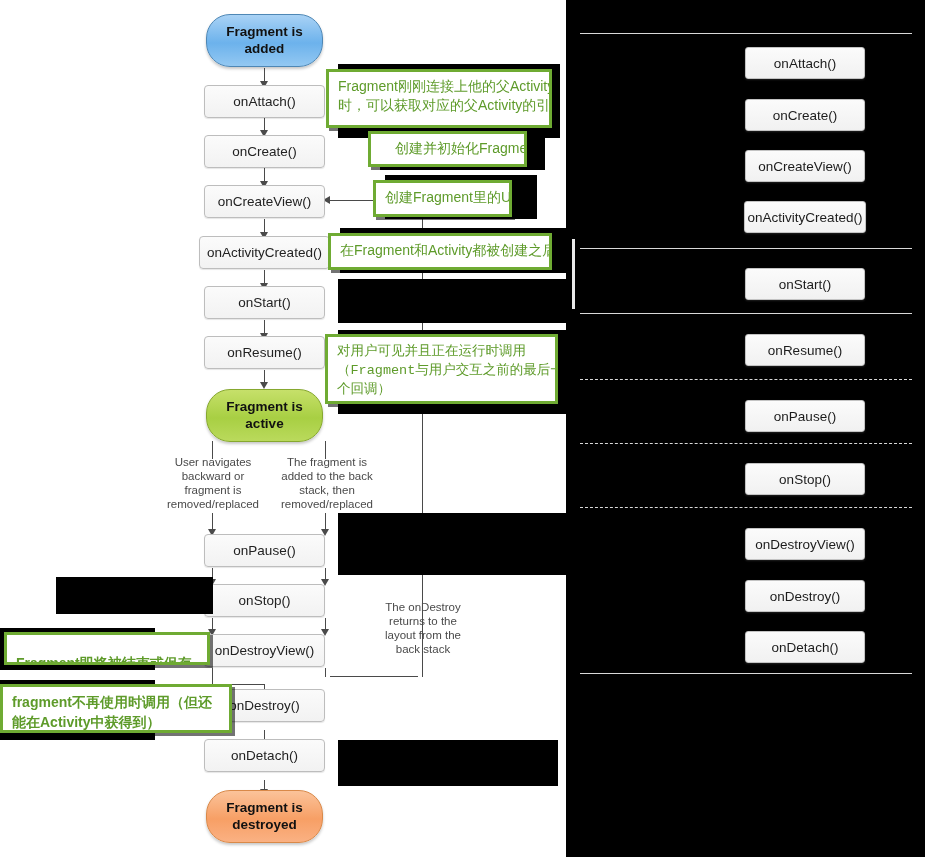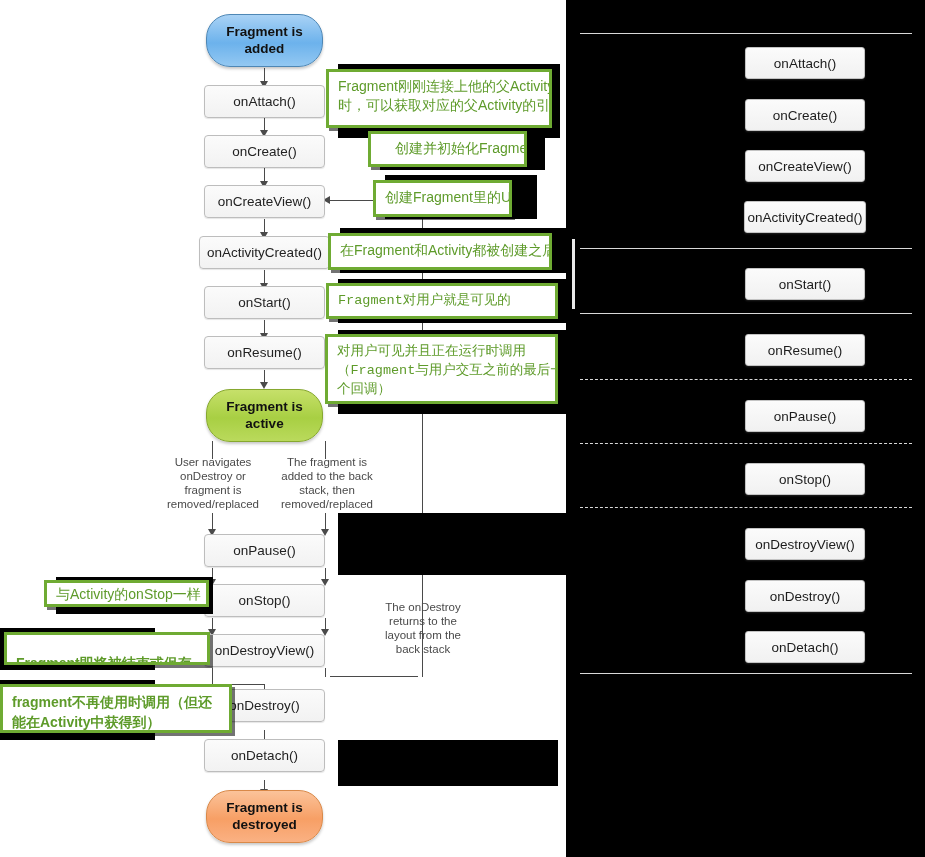--- a/index.html
+++ b/index.html
@@ -176,21 +176,21 @@
       <span>onDestroyView()</span>
       </div>
     <div class="mbox" style="left:204px;top:689px;width:121px;height:33px;">
       <span>onDestroy()</span>
       </div>
     <div class="mbox" style="left:204px;top:739px;width:121px;height:33px;">
       <span>onDetach()</span>
       </div>
 
     <div class="note" style="left:150px;top:455px;width:126px;white-space:pre-line;">User navigates
-onDestroy or
+backward or
 fragment is
 removed/replaced</div>
     <div class="note" style="left:264px;top:455px;width:126px;white-space:pre-line;">The fragment is
 added to the back
 stack, then
 removed/replaced</div>
     <div class="note" style="left:360px;top:600px;width:126px;white-space:pre-line;">The onDestroy
 returns to the
 layout from the
 back stack</div>
@@ -210,37 +210,31 @@
     <div class="cal thin" style="left:373px;top:180px;width:139px;height:37px;">
       <span class="t">创建Fragment里的UI</span>
     </div>
 
     <div class="shadowblk" style="left:340px;top:228px;width:228px;height:45px;"></div>
     <div class="cal thin" style="left:328px;top:233px;width:224px;height:37px;">
       <span class="t">在Fragment和Activity都被创建之后</span>
     </div>
 
     <div class="shadowblk" style="left:338px;top:279px;width:228px;height:44px;"></div>
-    <div class="cal mono" style="left:326px;top:283px;width:232px;height:36px;">
-      <span class="t">Fragment对用户就是可见的</span>
-    </div>
 
     <div class="shadowblk" style="left:338px;top:330px;width:228px;height:84px;"></div>
     <div class="cal mono" style="left:325px;top:334px;width:233px;height:70px;">
       <span class="t">对用户可见并且正在运行时调用
 （Fragment与用户交互之前的最后一
 个回调）</span>
     </div>
 
     <div class="shadowblk" style="left:338px;top:513px;width:228px;height:62px;"></div>
 
     <div class="shadowblk" style="left:56px;top:577px;width:157px;height:37px;"></div>
-    <div class="cal thin" style="left:44px;top:580px;width:165px;height:27px;padding-top:2px;">
-      <span class="t">与Activity的onStop一样</span>
-    </div>
 
     <div class="shadowblk" style="left:0px;top:628px;width:155px;height:42px;"></div>
     <div class="cal mix" style="left:4px;top:632px;width:206px;height:33px;padding-top:18px;">
       <span class="t">Fragment即将被结束或保存</span>
     </div>
 
     <div class="shadowblk" style="left:0px;top:680px;width:155px;height:60px;"></div>
     <div class="cal mix" style="left:0px;top:684px;width:232px;height:49px;">
       <span class="t">fragment不再使用时调用（但还
 能在Activity中获得到）</span>

